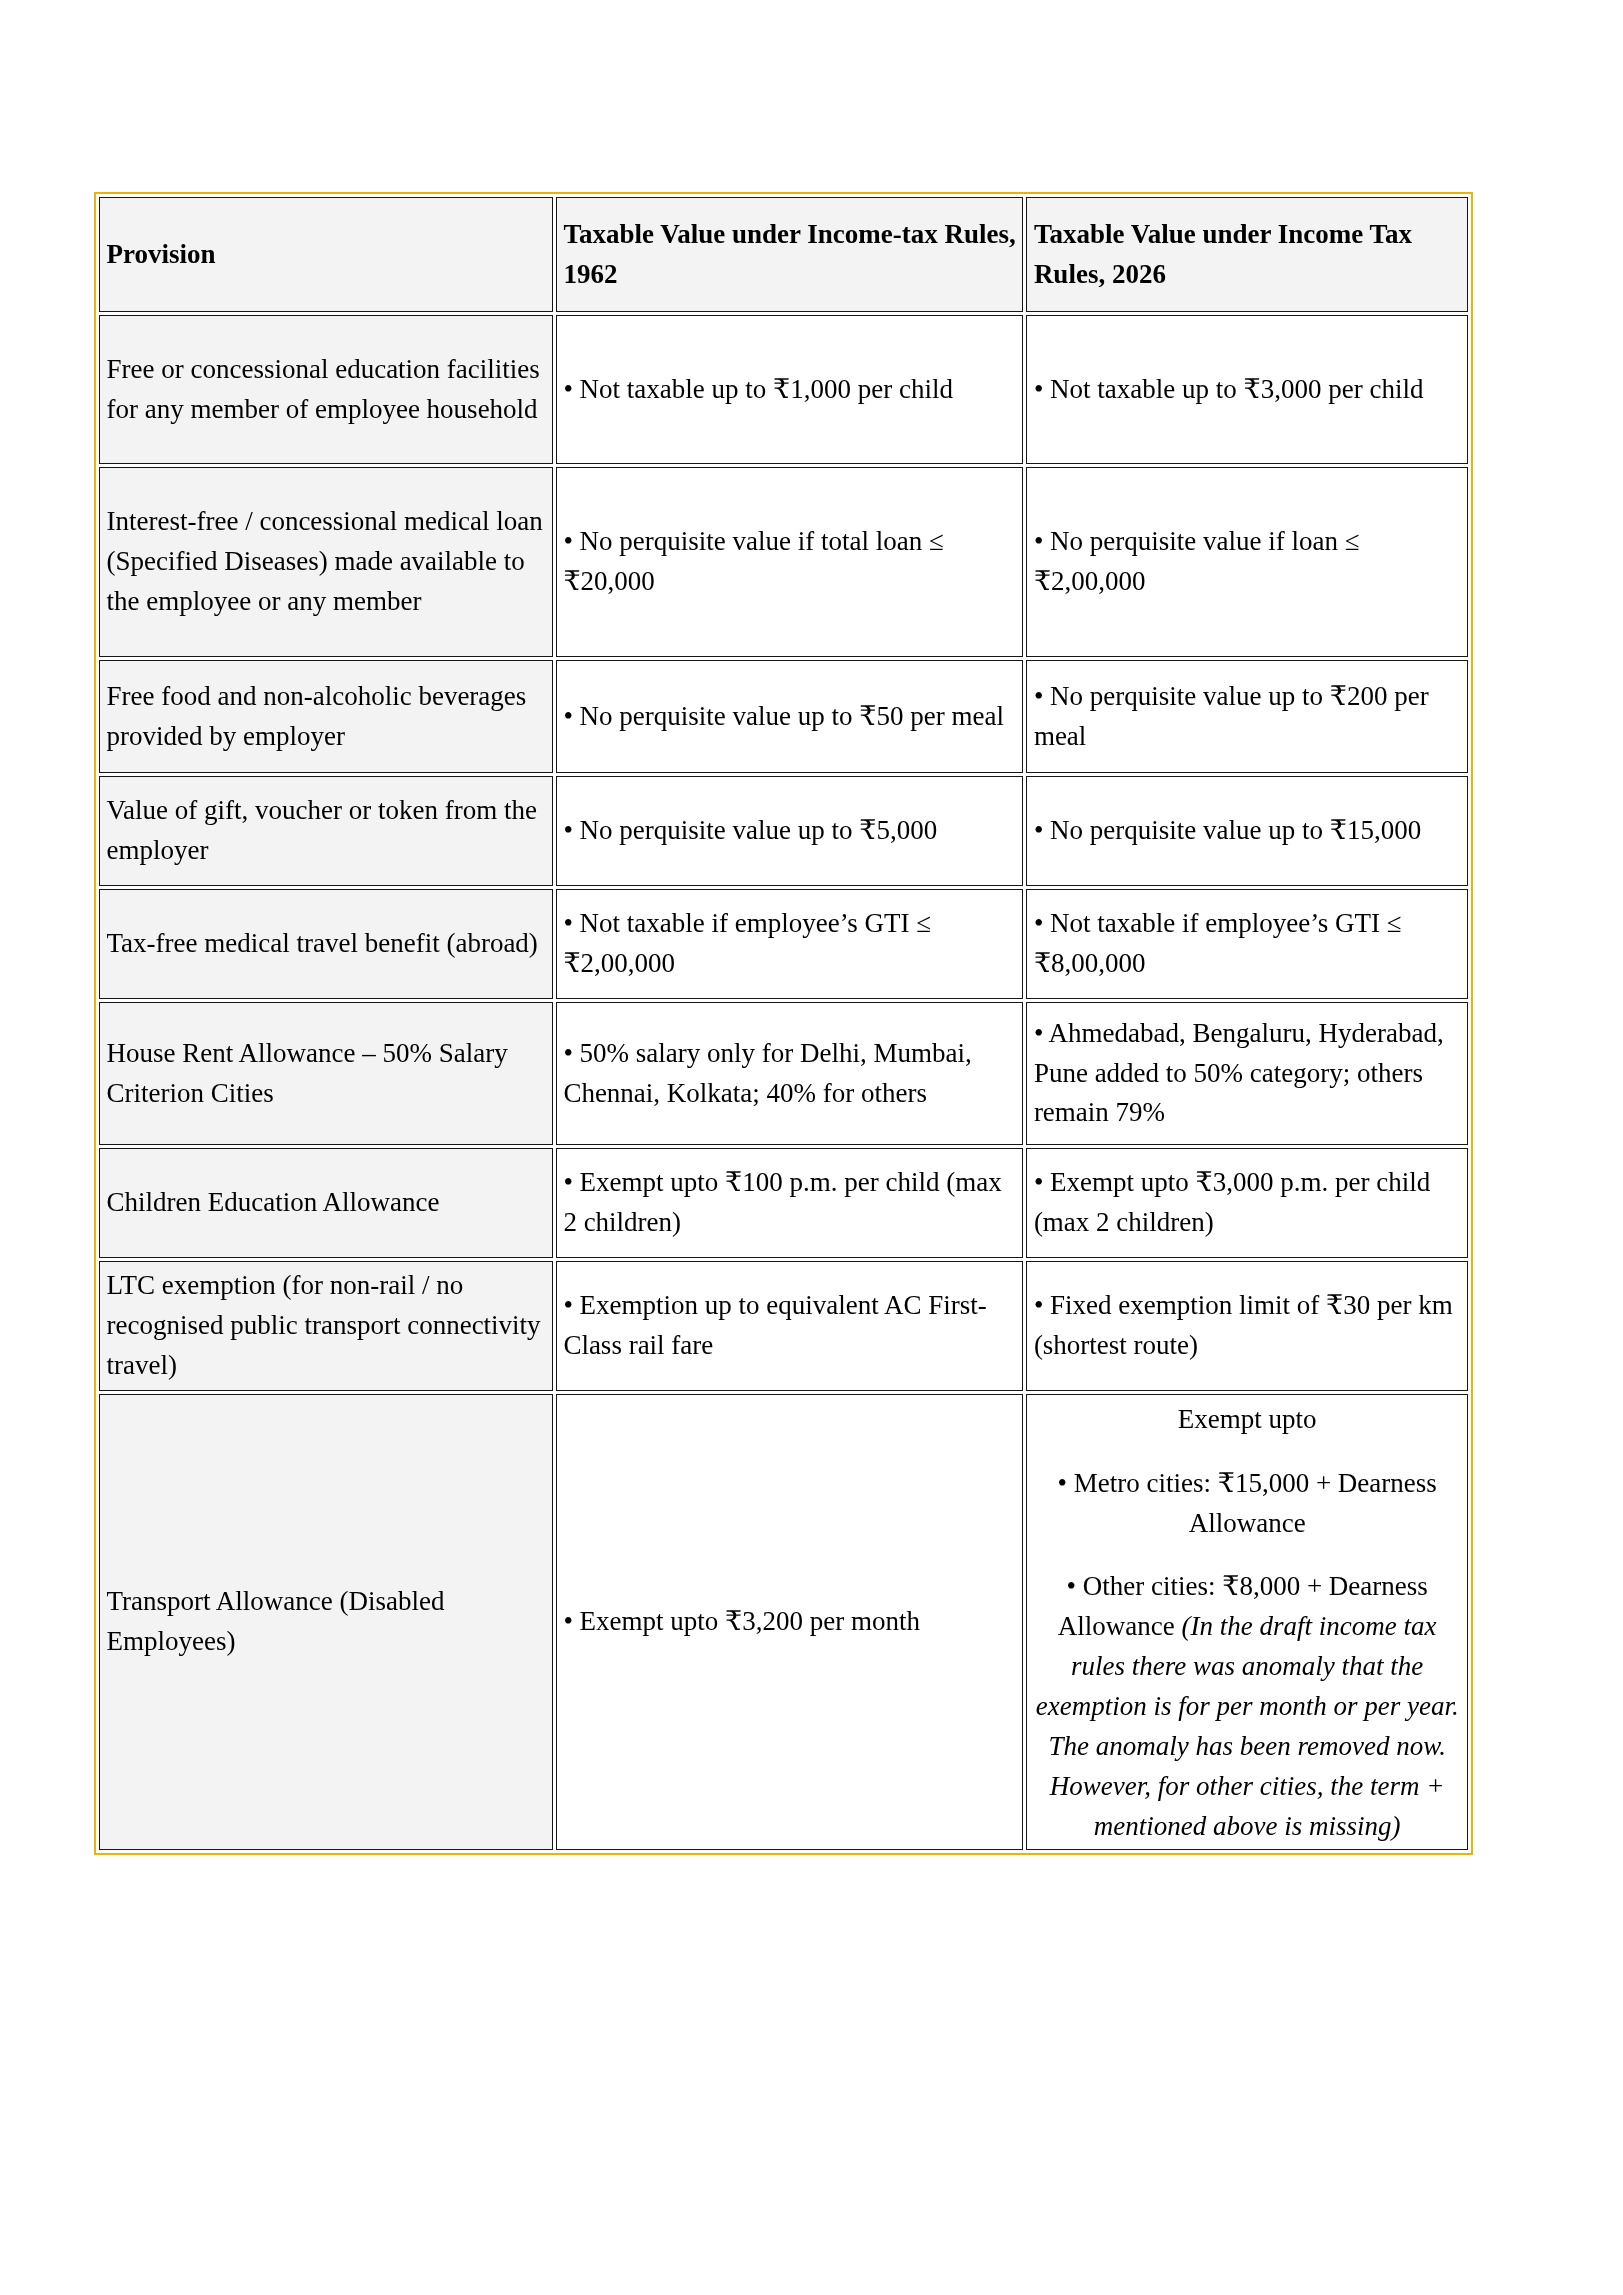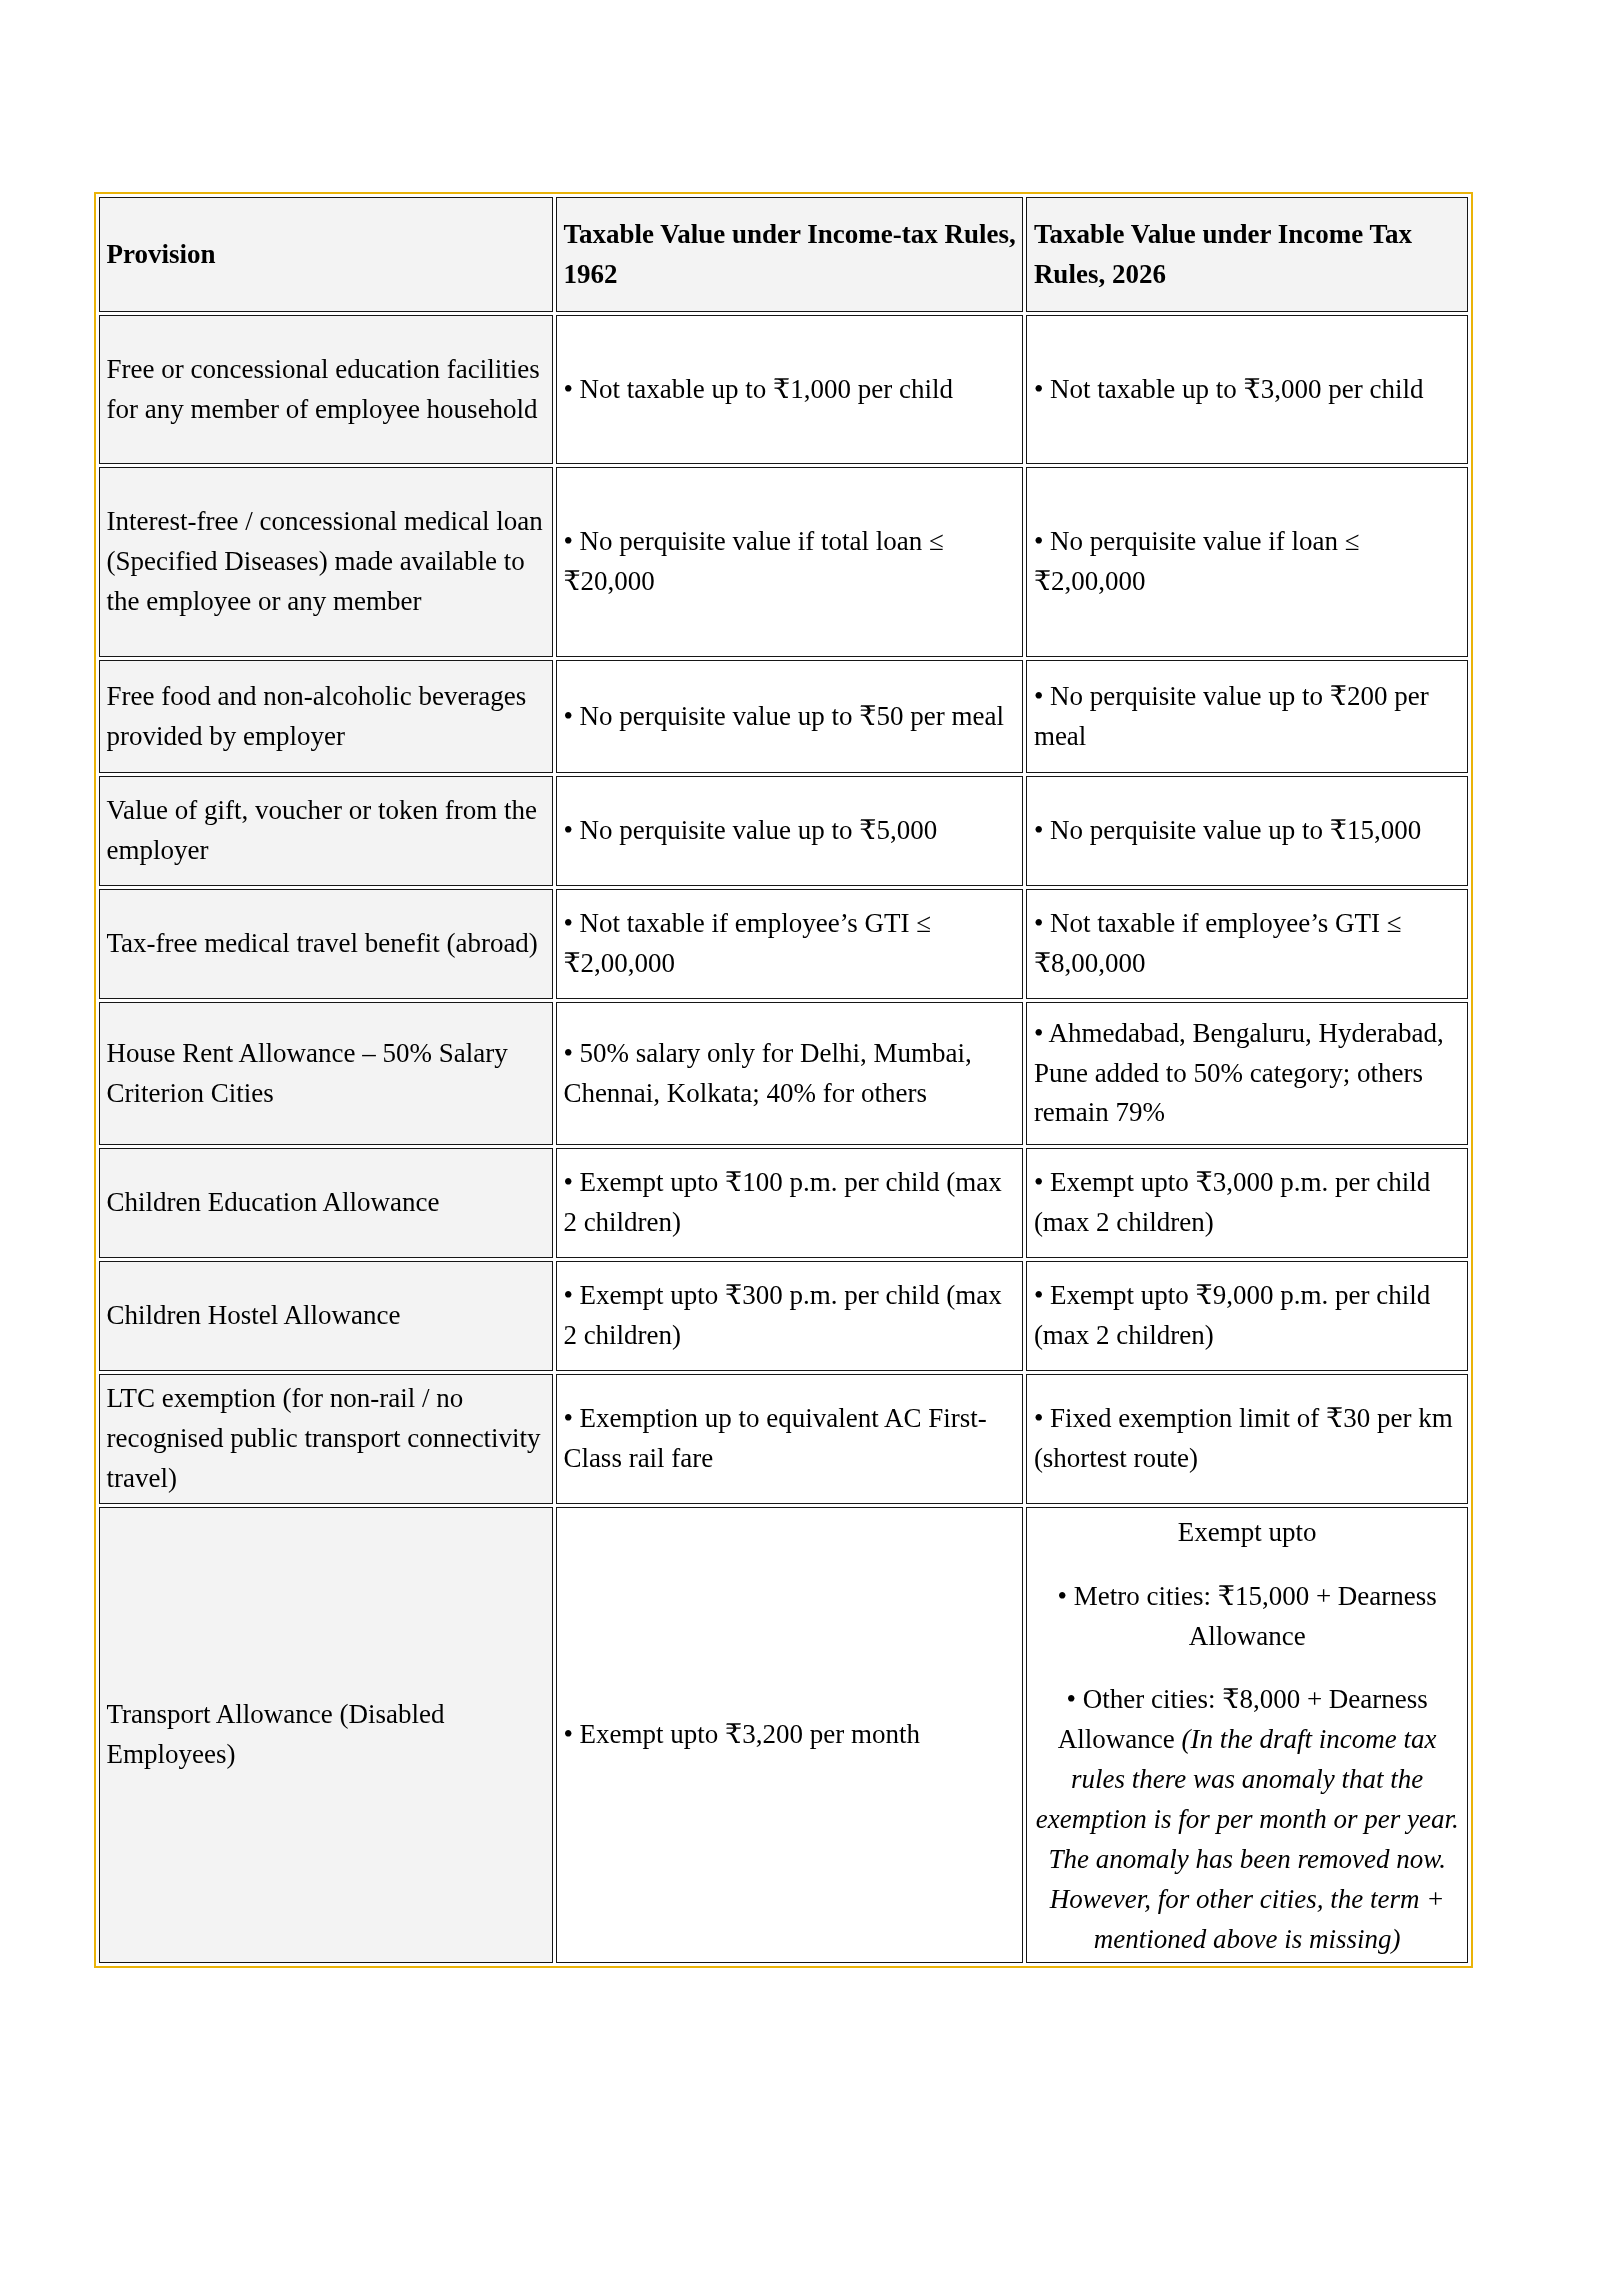--- a/index.html
+++ b/index.html
@@ -123,25 +123,20 @@
         <td>• 50% salary only for Delhi, Mumbai, Chennai, Kolkata; 40% for others</td>
         <td>• Ahmedabad, Bengaluru, Hyderabad, Pune added to 50% category; others remain 79%</td>
       </tr>
 
       <tr class="r6">
         <td class="provision">Children Education Allowance</td>
         <td>• Exempt upto ₹100 p.m. per child (max 2 children)</td>
         <td>• Exempt upto ₹3,000 p.m. per child (max 2 children)</td>
       </tr>
 
-      <tr class="r7">
-        <td class="provision">Children Hostel Allowance</td>
-        <td>• Exempt upto ₹300 p.m. per child (max 2 children)</td>
-        <td>• Exempt upto ₹9,000 p.m. per child (max 2 children)</td>
-      </tr>
 
       <tr class="r8">
         <td class="provision">LTC exemption (for non-rail / no recognised public transport connectivity travel)</td>
         <td>• Exemption up to equivalent AC First-Class rail fare</td>
         <td>• Fixed exemption limit of ₹30 per km (shortest route)</td>
       </tr>
 
       <tr class="r9">
         <td class="provision">Transport Allowance (Disabled Employees)</td>
         <td>• Exempt upto ₹3,200 per month</td>

